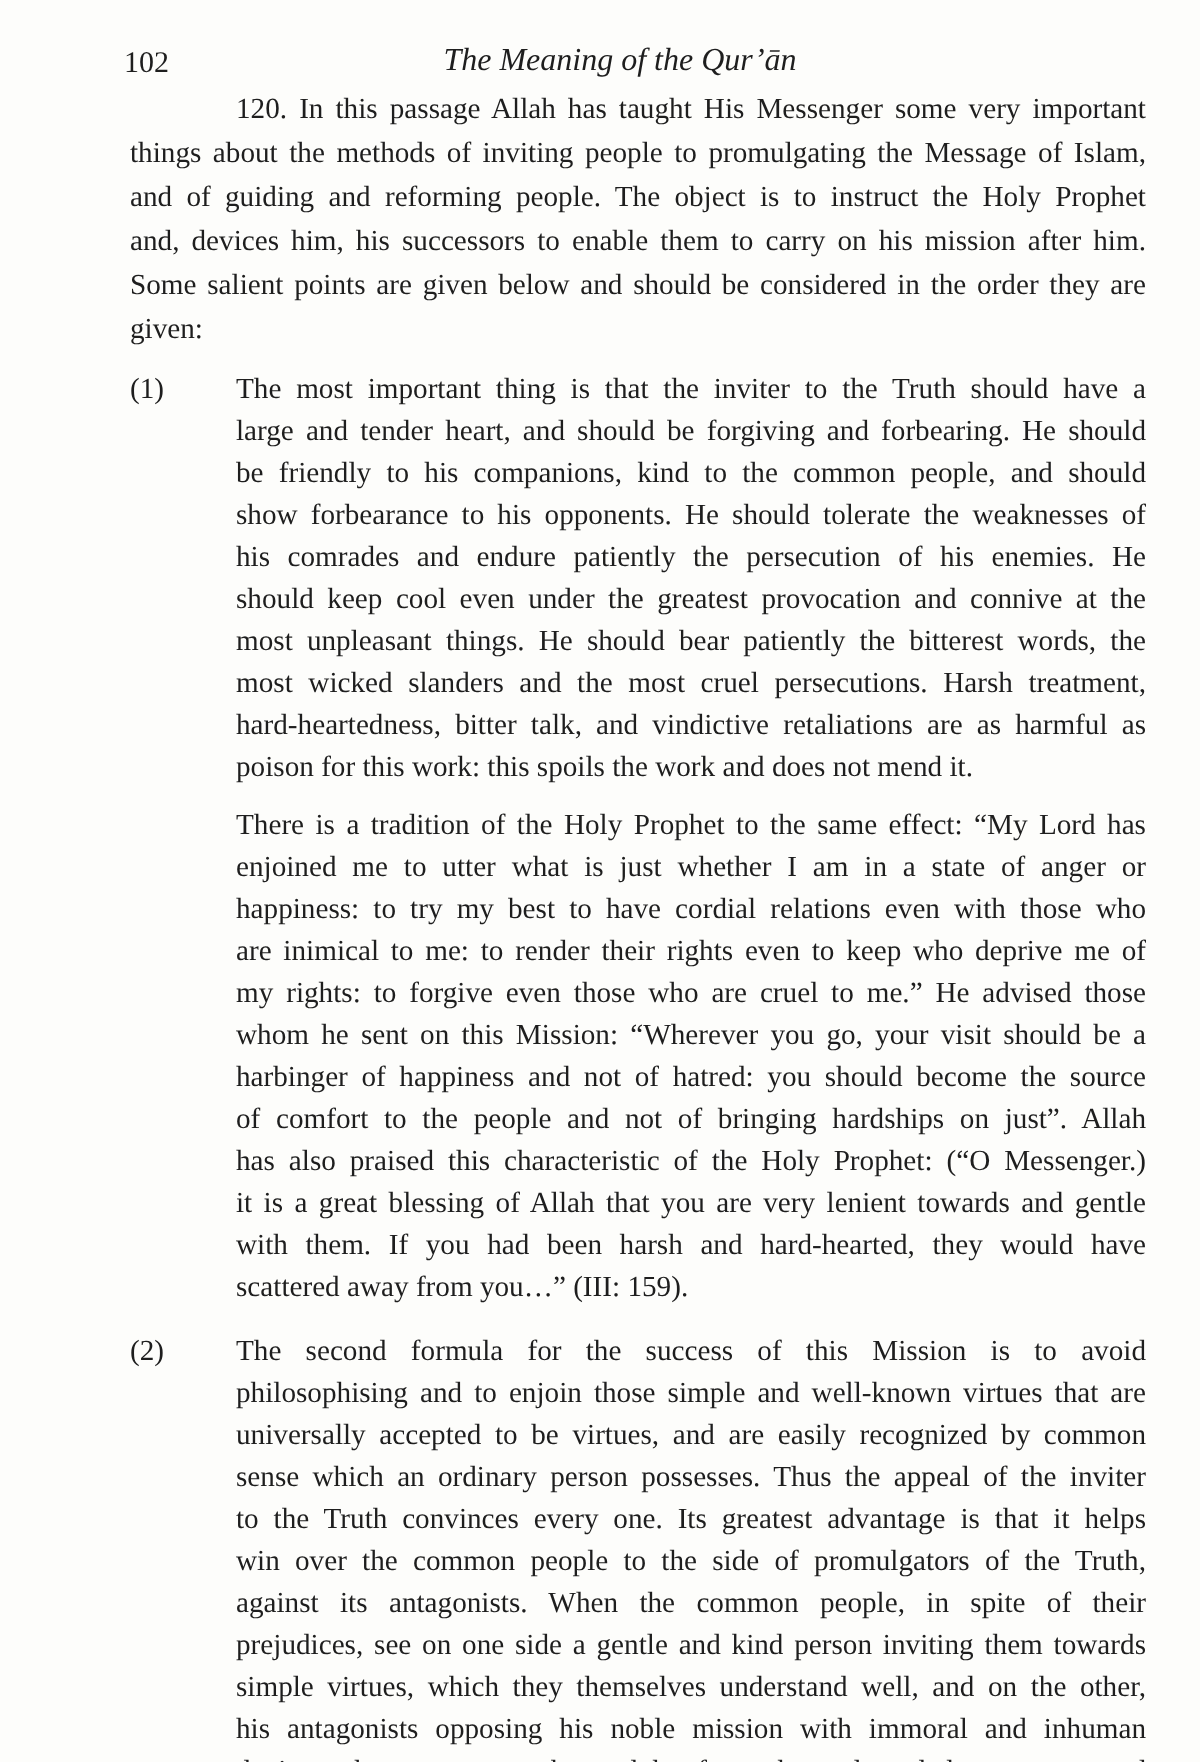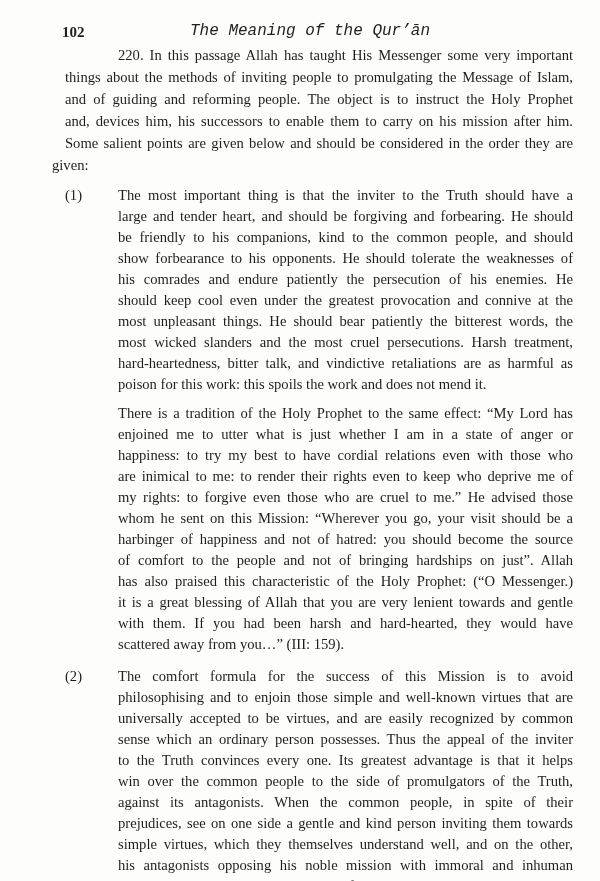--- a/index.html
+++ b/index.html
@@ -5,47 +5,47 @@
   html, body { margin: 0; padding: 0; }
   body {
     width: 600px; height: 881px; overflow: hidden;
     background: #fdfdfb;
     font-family: "Liberation Serif", "DejaVu Serif", serif;
     color: #1e1e1e;
     position: relative;
   }
   .page-number {
     position: absolute; left: 62px; top: 24px;
-    font-weight: bold; font-size: 15px;
+    font-weight: normal; font-size: 15px;
   }
   .running-title {
     position: absolute; left: 0; width: 600px; top: 22px;
-    text-align: center; font-style: italic; font-size: 16px; padding-left: 20px; box-sizing: border-box; font-family: Liberation Mono, monospace;
+    text-align: center; font-style: italic; font-size: 16px; padding-left: 20px; box-sizing: border-box;
   }
   .line {
     position: absolute; white-space: nowrap; font-size: 14.6px;
     line-height: 18px;
   }
   .just { text-align: justify; text-align-last: justify; }
   .marker { position: absolute; font-size: 14.6px; line-height: 18px; }
 </style>
 </head>
 <body>
 
 <div>
   <div class="page-number">102</div>
   <div class="running-title">The Meaning of the Qur’ān</div>
 
   <div>
-    <div class="line just" style="left:118px;width:455px;top:46px">220.  In this passage Allah has taught His Messenger some very important</div>
+    <div class="line just" style="left:118px;width:455px;top:46px">120.  In this passage Allah has taught His Messenger some very important</div>
     <div class="line just" style="left:65px;width:508px;top:68px">things  about the methods of inviting people to promulgating the Message of Islam,</div>
     <div class="line just" style="left:65px;width:508px;top:90px">and  of  guiding  and   reforming people. The object is to instruct the Holy Prophet</div>
     <div class="line just" style="left:65px;width:508px;top:112px">and,  devices him, his successors to enable them to carry on his mission after him.</div>
     <div class="line just" style="left:65px;width:508px;top:134px">Some salient points are given below and should be considered in the order they are</div>
-    <div class="line" style="left:52px;top:156px">given:</div>
+    <div class="line" style="left:65px;top:156px">given:</div>
   </div>
 
   <div>
     <div class="marker" style="left:65px;top:186px">(1)</div>
     <div>
       <div class="line just" style="left:118px;width:455px;top:186px">The  most  important  thing  is  that   the inviter to the Truth should have a</div>
       <div class="line just" style="left:118px;width:455px;top:207px">large  and tender heart, and should be forgiving and forbearing. He should</div>
       <div class="line just" style="left:118px;width:455px;top:228px">be  friendly  to  his  companions,   kind to the common people, and should</div>
       <div class="line just" style="left:118px;width:455px;top:249px">show  forbearance  to his opponents. He should tolerate the weaknesses of</div>
       <div class="line just" style="left:118px;width:455px;top:270px">his  comrades  and  endure  patiently  the  persecution  of his enemies. He</div>
@@ -67,21 +67,21 @@
       <div class="line just" style="left:118px;width:455px;top:572px">has  also  praised this characteristic of the Holy Prophet: (“O Messenger.)</div>
       <div class="line just" style="left:118px;width:455px;top:593px">it   is a great blessing of Allah that you are very lenient towards and gentle</div>
       <div class="line just" style="left:118px;width:455px;top:614px">with  them.  If  you  had  been  harsh  and  hard-hearted, they would have</div>
       <div class="line" style="left:118px;top:635px">scattered away from you…” (III: 159).</div>
     </div>
   </div>
 
   <div>
     <div class="marker" style="left:65px;top:667px">(2)</div>
     <div>
-      <div class="line just" style="left:118px;width:455px;top:667px">The   comfort   formula   for   the   success   of  this  Mission  is  to  avoid</div>
+      <div class="line just" style="left:118px;width:455px;top:667px">The   second   formula   for   the   success   of  this  Mission  is  to  avoid</div>
       <div class="line just" style="left:118px;width:455px;top:688px">philosophising  and  to enjoin those simple and well-known virtues that are</div>
       <div class="line just" style="left:118px;width:455px;top:709px">universally  accepted   to be virtues, and are easily recognized by common</div>
       <div class="line just" style="left:118px;width:455px;top:730px">sense  which  an  ordinary person possesses. Thus the appeal of the inviter</div>
       <div class="line just" style="left:118px;width:455px;top:751px">to  the  Truth  convinces  every   one. Its greatest advantage is that it helps</div>
       <div class="line just" style="left:118px;width:455px;top:772px">win  over  the  common  people  to  the side of promulgators of the Truth,</div>
       <div class="line just" style="left:118px;width:455px;top:793px">against  its  antagonists.  When the common people,  in  spite  of  their</div>
       <div class="line just" style="left:118px;width:455px;top:814px">prejudices,  see on one side a gentle and kind person inviting them towards</div>
       <div class="line just" style="left:118px;width:455px;top:835px">simple  virtues,   which they themselves understand well, and on the other,</div>
       <div class="line just" style="left:118px;width:455px;top:856px">his antagonists opposing his noble mission  with  immoral and inhuman</div>
       <div class="line just" style="left:118px;width:455px;top:877px">devices,  they  turn  away  by   and by from those degraded opponents and</div>

